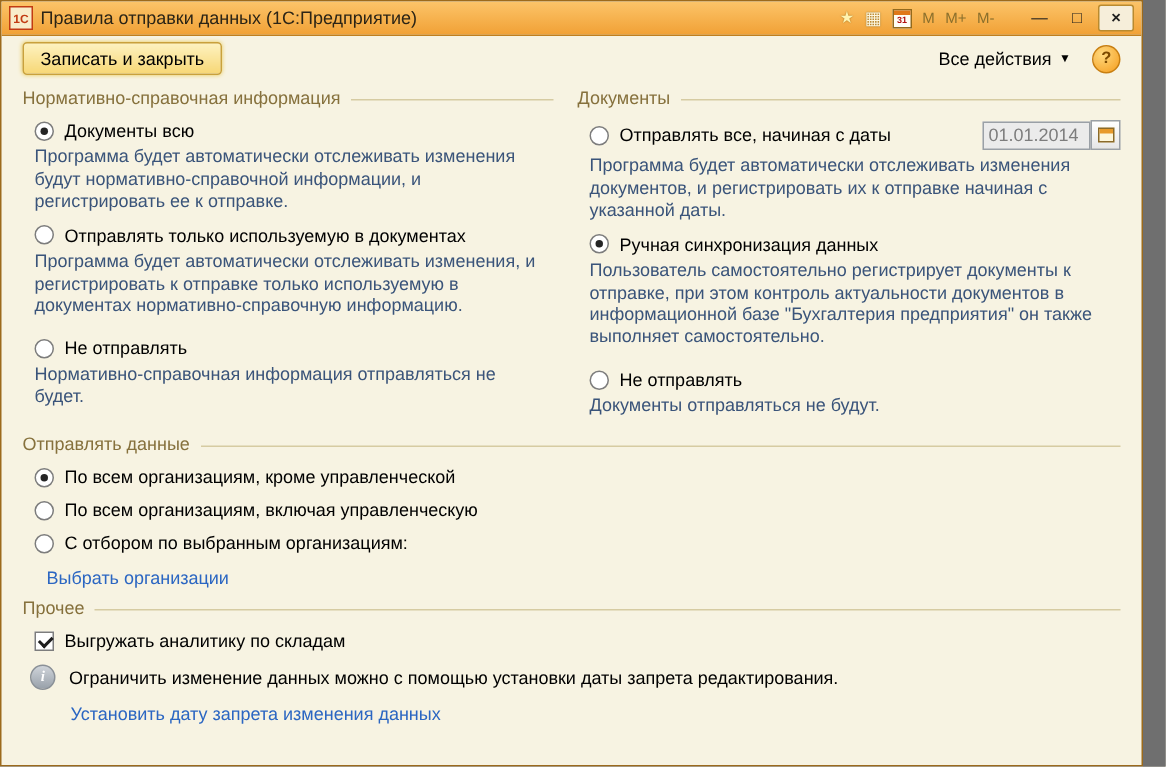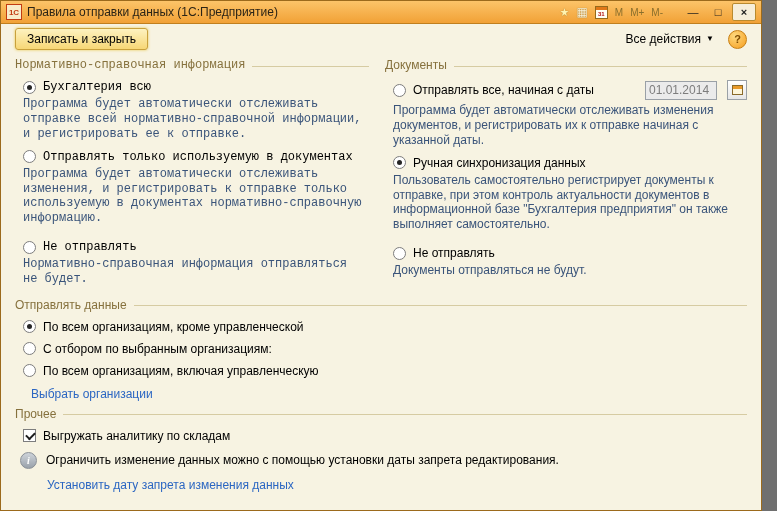--- a/index.html
+++ b/index.html
@@ -41,34 +41,34 @@
   .toolbar-right{margin-left:auto;display:flex;align-items:center;gap:10px;}
   .all-actions{background:none;border:none;font-size:12px;font-family:inherit;
     display:flex;align-items:center;gap:5px;cursor:pointer;padding:2px 4px;}
   .caret{font-size:8px;line-height:1;}
   .help-btn{width:17px;height:17px;border-radius:50%;
     background:radial-gradient(circle at 35% 30%,#ffd97e,#f59d1e);
     border:1px solid #c87f12;color:#7c4a00;font-weight:bold;font-size:11px;
     display:flex;align-items:center;justify-content:center;cursor:pointer;}
   
   .columns{display:flex;gap:16px;}
-  .col-left{width:354px;flex:none;font-family:Liberation Mono, monospace;}
+  .col-left{width:354px;flex:none;}
   .col-right{flex:1;min-width:0;}
   .group-hd{display:flex;align-items:center;gap:7px;margin-top:4px;}
   .g-title{font-size:12px;color:#86713d;white-space:nowrap;}
   .g-line{flex:1;height:1px;background:#d6cba2;position:relative;top:1px;}
   .opt{display:flex;align-items:center;gap:7px;margin:8px 0 3px 8px;cursor:pointer;}
   .opt.gap-top{margin-top:14px;}
   .radio{width:13px;height:13px;border-radius:50%;border:1px solid #7d7d7d;
     background:#fff;flex:none;position:relative;box-sizing:border-box;}
   .radio.checked::after{content:"";position:absolute;left:3px;top:3px;width:5px;height:5px;
     border-radius:50%;background:#252525;}
   .opt-label{font-size:12px;color:#000;}
   .desc{font-size:12px;color:#3a547a;line-height:1.24;margin:1px 4px 7px 8px;}
-  .date-wrap{margin-left:auto;display:flex;align-items:center;gap:10px;}
+  .date-wrap{margin-left:auto;display:flex;align-items:center;gap:0;}
   .date-input{width:64px;height:17px;border:1px solid #9aa0a6;background:#ebebeb;
     color:#7d7d7d;font-size:12px;font-family:inherit;padding:0 3px;}
   .cal-btn{width:20px;height:20px;border:1px solid #9aa0a6;
     background:linear-gradient(#ffffff,#e6e6e6);display:flex;align-items:center;
     justify-content:center;cursor:pointer;padding:0;}
   .cal-glyph{width:11px;height:10px;border:1px solid #8a6a2a;background:#fdf6da;
     position:relative;box-sizing:border-box;}
   .cal-glyph::before{content:"";position:absolute;top:0;left:0;right:0;height:3px;background:#e89a2a;}
   .link{color:#2b66c2;font-size:12px;cursor:pointer;display:inline-block;}
   .link-choose{margin:6px 0 2px 16px;}
@@ -127,23 +127,23 @@
     <div class="columns">
 
       <div class="col-left">
         <div class="group-hd">
           <span class="g-title">Нормативно-справочная информация</span>
           <span class="g-line"></span>
         </div>
 
         <div class="opt">
           <span class="radio checked"></span>
-          <span class="opt-label">Бухгалтерия всю</span>
-        </div>
-        <div class="desc">Программа будет автоматически отслеживать отправке всей нормативно-справочной информации, и регистрировать ее к отправке.</div>
+          <span class="opt-label">Документы всю</span>
+        </div>
+        <div class="desc">Программа будет автоматически отслеживать изменения будут нормативно-справочной информации, и регистрировать ее к отправке.</div>
 
         <div class="opt">
           <span class="radio"></span>
           <span class="opt-label">Отправлять только используемую в документах</span>
         </div>
         <div class="desc">Программа будет автоматически отслеживать изменения, и регистрировать к отправке только используемую в документах нормативно-справочную информацию.</div>
 
         <div class="opt gap-top">
           <span class="radio"></span>
           <span class="opt-label">Не отправлять</span>
@@ -188,25 +188,25 @@
         <span class="g-title">Отправлять данные</span>
         <span class="g-line"></span>
       </div>
 
       <div class="opt">
         <span class="radio checked"></span>
         <span class="opt-label">По всем организациям, кроме управленческой</span>
       </div>
       <div class="opt">
         <span class="radio"></span>
-        <span class="opt-label">С отбором по выбранным организациям:</span>
+        <span class="opt-label">По всем организациям, включая управленческую</span>
       </div>
       <div class="opt">
         <span class="radio"></span>
-        <span class="opt-label">По всем организациям, включая управленческую</span>
+        <span class="opt-label">С отбором по выбранным организациям:</span>
       </div>
       <a class="link link-choose">Выбрать организации</a>
     </div>
 
     <div>
       <div class="group-hd">
         <span class="g-title">Прочее</span>
         <span class="g-line"></span>
       </div>
 

